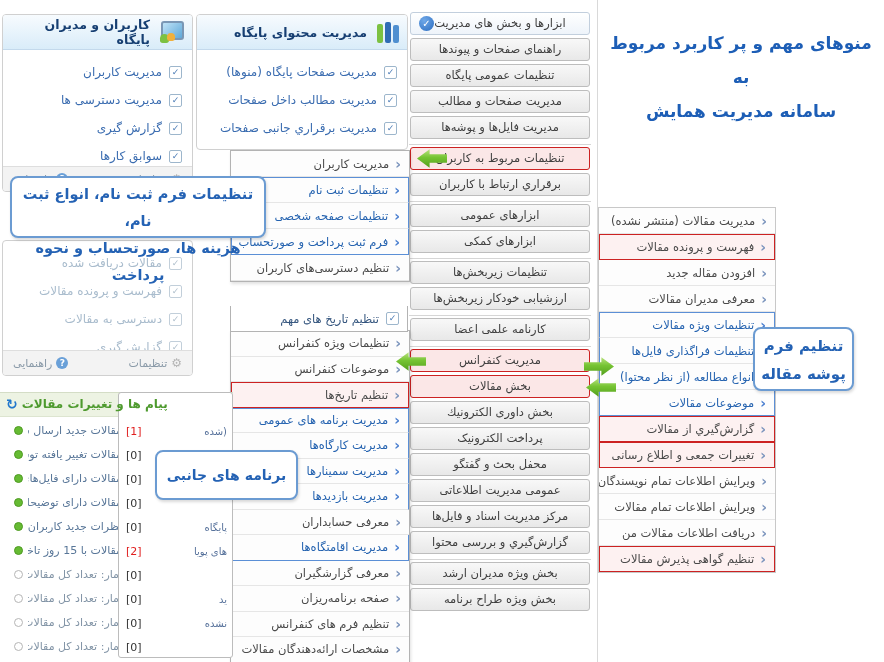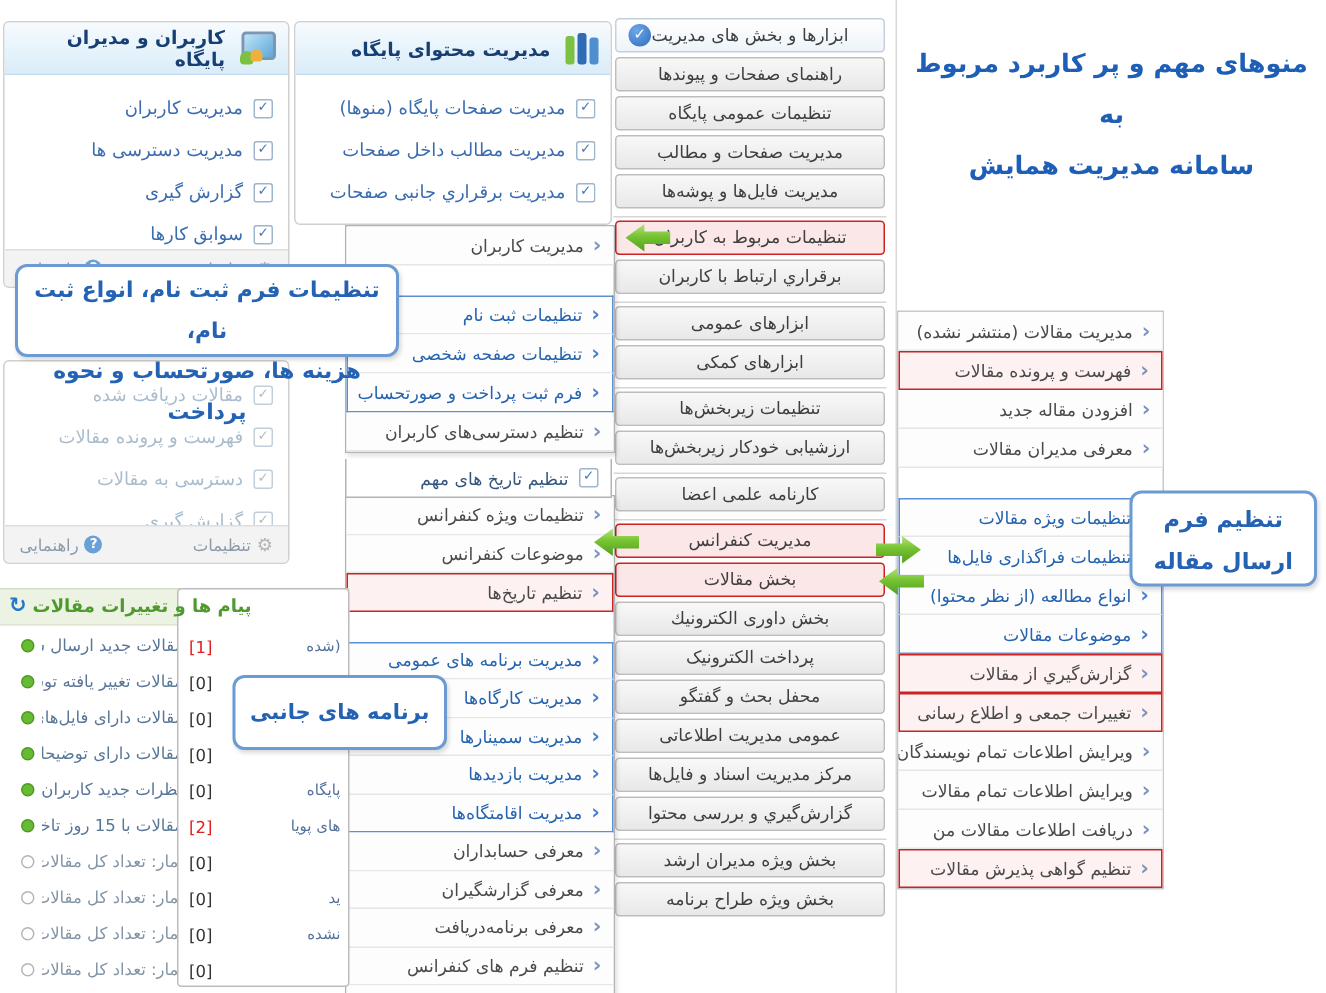--- a/index.html
+++ b/index.html
@@ -40,21 +40,21 @@
   .menulist{display:flex;flex-direction:column;background:#fff;}
   .menu-row{position:relative;display:flex;align-items:center;height:26px;box-sizing:border-box;
     border-bottom:1px solid #e6e6e6;background:#fdfdfd;padding:0 8px 0 4px;white-space:nowrap;overflow:hidden;}
   .menu-row .chev{color:#7b94bd;font-size:14px;font-weight:bold;margin-left:6px;line-height:24px;}
   .menu-row .chev::before{content:"‹";}
   .menu-row .mlabel{font-size:11.5px;color:#4a4a4a;}
   .menu-row.highlight-red{border:1px solid #cc2222;background:#fdf1f1;}
   .menu-row.highlight-blue{border-left:1px solid #5b8fd6;border-right:1px solid #5b8fd6;}
   .menu-row.highlight-blue .mlabel{color:#2563b0;}
   .menu-row.highlight-blue .chev{color:#4a7fd0;}
-  .menu-row.grp-start{border-top:1px solid #5b8fd6;margin-top:20px;}
+  .menu-row.grp-start{border-top:1px solid #5b8fd6;}
   .menu-row.grp-end{border-bottom:1px solid #5b8fd6;}
   .right-menu{left:598px;top:207px;width:176px;border:1px solid #c8c8c8;}
   .dropdown{border:1px solid #b3b3b3;box-shadow:1px 2px 3px rgba(0,0,0,.12);}
   .dropdown1{left:230px;top:150px;width:178px;}
   .dropdown2{left:230px;top:330px;width:178px;}
   .dropdown2 .menu-row{height:25.5px;}
   .dates-row{left:230px;top:306px;width:178px;height:26px;border:1px solid #b3b3b3;border-top:none;
     background:#fff;display:flex;align-items:center;justify-content:flex-start;padding:0 8px;box-sizing:border-box;
     font-size:11.5px;color:#34557e;white-space:nowrap;overflow:hidden;z-index:21;}
   
@@ -86,21 +86,21 @@
   .icon-binders{width:24px;height:22px;display:flex;align-items:flex-end;gap:2px;flex:0 0 auto;}
   .icon-binders i{display:block;width:6px;border-radius:2px;}
   .icon-binders i:nth-child(1){height:18px;background:#4f8fd0;}
   .icon-binders i:nth-child(2){height:21px;background:#2f6cb5;}
   .icon-binders i:nth-child(3){height:19px;background:#7cc142;}
   
   .callout{background:#fff;border:2px solid #6b9bd2;border-radius:8px;z-index:60;color:#2462b4;font-weight:bold;
     text-align:center;box-shadow:1px 2px 3px rgba(0,0,0,.15);box-sizing:border-box;}
   .callout1{left:10px;top:176px;width:256px;height:62px;font-size:14.5px;line-height:27px;padding-top:3px;}
   .callout2{left:155px;top:450px;width:143px;height:50px;font-size:14px;line-height:46px;}
-  .callout3{left:753px;top:327px;width:125px;height:64px;font-size:15px;line-height:28px;padding-top:3px;}
+  .callout3{left:753px;top:327px;width:101px;height:64px;font-size:15px;line-height:28px;padding-top:3px;}
   
   .frag-login{left:160px;top:463px;font-size:10.5px;color:#b3bcc6;z-index:5;}
   
   .msg-head-strip{left:0;top:392px;width:233px;height:23px;background:#edf3e3;border-top:1px solid #d4ddc6;
     border-bottom:1px solid #dde5d0;z-index:2;}
   .msg-head{left:0;top:393px;width:168px;height:22px;display:flex;align-items:center;direction:ltr;
     padding-left:6px;z-index:6;white-space:nowrap;overflow:hidden;}
   .refresh{color:#2277cc;font-weight:bold;font-size:14px;margin-right:4px;}
   .msg-title{color:#4e9a2e;font-weight:bold;font-size:12px;}
   .messages{left:0;top:418px;width:122px;display:flex;flex-direction:column;z-index:3;}
@@ -436,56 +436,56 @@
       <span class="mlabel">مدیریت کارگاه‌ها</span>
     </div>
     <div class="menu-row highlight-blue">
       <span class="chev"></span>
       <span class="mlabel">مدیریت سمینارها</span>
     </div>
     <div class="menu-row highlight-blue">
       <span class="chev"></span>
       <span class="mlabel">مدیریت بازدیدها</span>
     </div>
+    <div class="menu-row">
+      <span class="chev"></span>
+      <span class="mlabel">معرفی حسابداران</span>
+    </div>
     <div class="menu-row highlight-blue grp-end">
       <span class="chev"></span>
       <span class="mlabel">مدیریت اقامتگاه‌ها</span>
     </div>
     <div class="menu-row">
       <span class="chev"></span>
-      <span class="mlabel">معرفی حسابداران</span>
-    </div>
-    <div class="menu-row">
-      <span class="chev"></span>
       <span class="mlabel">معرفی گزارشگیران</span>
     </div>
     <div class="menu-row">
       <span class="chev"></span>
-      <span class="mlabel">معرفی برنامه‌دریافت</span>
+      <span class="mlabel">صفحه برنامه‌ریزان</span>
     </div>
     <div class="menu-row">
       <span class="chev"></span>
       <span class="mlabel">تنظیم فرم های کنفرانس</span>
     </div>
     <div class="menu-row">
       <span class="chev"></span>
       <span class="mlabel">مشخصات ارائه‌دهندگان مقالات</span>
     </div>
   </div>
 
 <div class="abs frag-login">(کان ورود</div>
 
 <div class="abs callout callout1">
   <div>تنظیمات فرم ثبت نام، انواع ثبت نام،</div>
   <div>هزینه ها، صورتحساب و نحوه پرداخت</div>
 </div>
 <div class="abs callout callout2">برنامه های جانبی</div>
 <div class="abs callout callout3">
   <div>تنظیم فرم</div>
-  <div>ارسال مقاله</div>
+  <div>پوشه مقاله</div>
 </div>
 
 <div class="abs g-arrow g-right" style="display:block;left:584px;top:356px;"></div>
 
 <div class="abs msg-head-strip"></div>
 <div class="abs msg-head">
   <span class="refresh">↻</span>
   <span class="msg-title">پیام ها و تغییرات مقالات</span>
 </div>
 <div class="abs messages">

